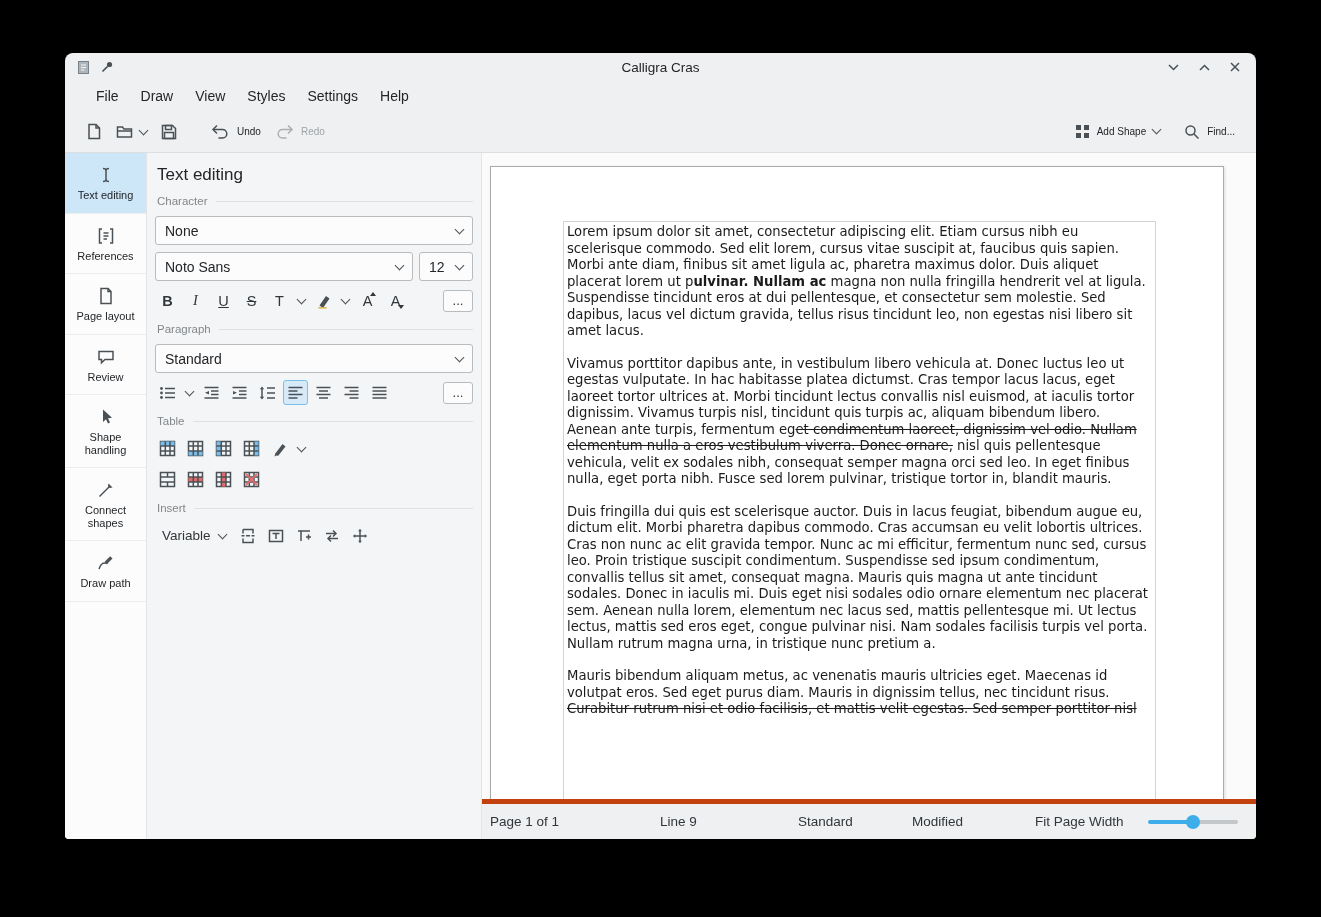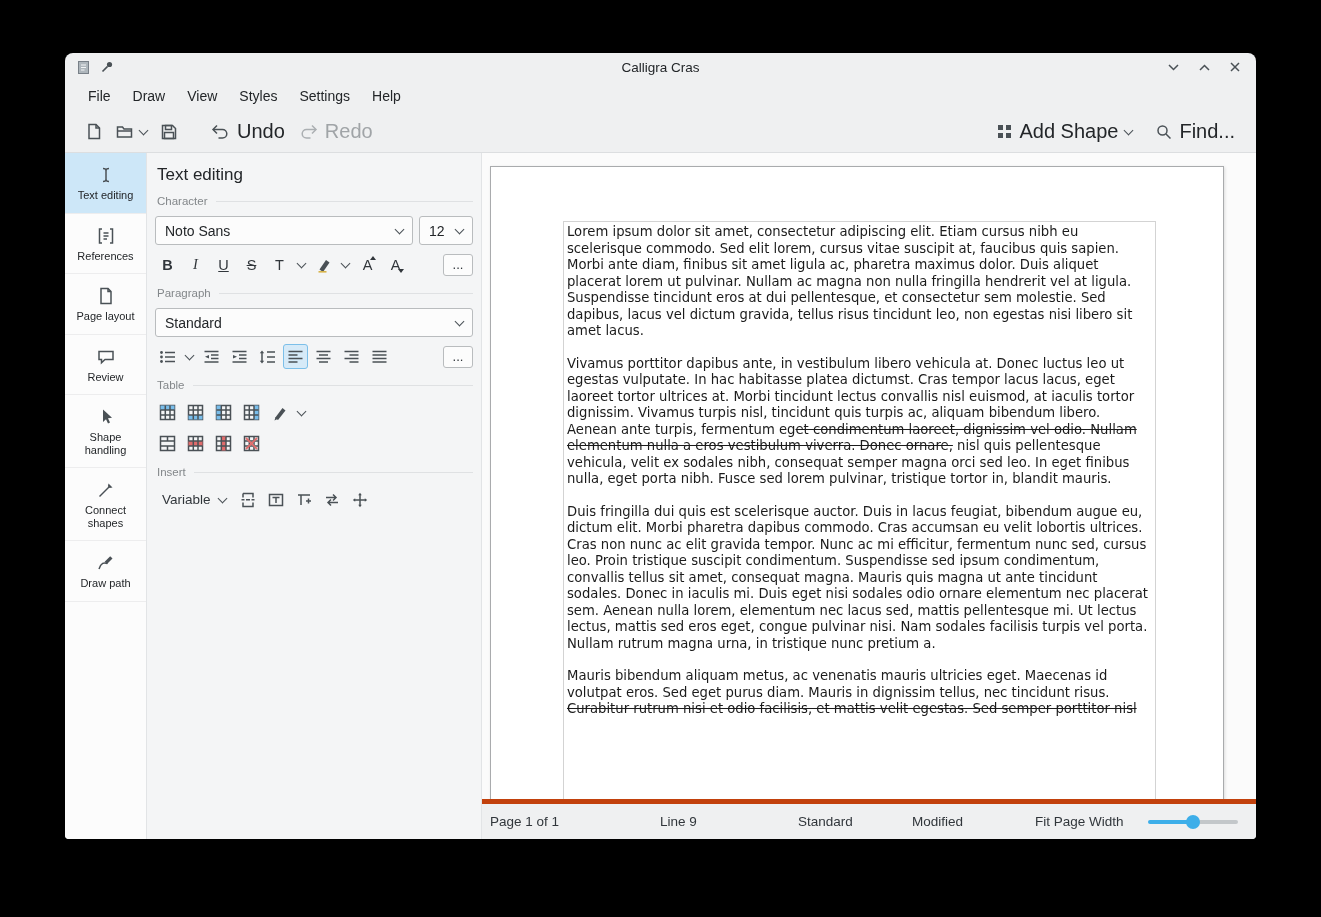--- a/index.html
+++ b/index.html
@@ -10,27 +10,27 @@
     display:flex; flex-direction:column; box-shadow:0 8px 30px rgba(0,0,0,.55); }
 
   
   .titlebar { height:28px; position:relative; display:flex; align-items:center; flex:0 0 auto; }
   .tb-left { display:flex; align-items:center; gap:9px; margin-left:11px; z-index:2; }
   .tb-title { position:absolute; left:0; right:0; text-align:center; font-size:13.5px; color:#232629; }
   .tb-right { margin-left:auto; display:flex; align-items:center; gap:17px; margin-right:14px; z-index:2; }
   .winbtn { display:flex; align-items:center; justify-content:center; width:14px; height:14px; }
 
   
-  .menubar { height:30px; display:flex; align-items:center; padding-left:12px; flex:0 0 auto; }
+  .menubar { height:30px; display:flex; align-items:center; padding-left:20px; flex:0 0 auto; }
   .menu-item { padding:5px 11px; font-size:14px; color:#232629; border-radius:3px; }
 
   
   .toolbar { height:42px; display:flex; align-items:center; padding:0 14px; flex:0 0 auto;
     border-bottom:1px solid #dcdee0; }
-  .tbtn { display:flex; align-items:center; gap:7px; padding:6px 7px; font-size:20px; color:#232629; border-radius:3px; }
+  .tbtn { display:flex; align-items:center; gap:7px; padding:6px 7px; font-size:10px; color:#232629; border-radius:3px; }
   .tbtn.disabled { color:#a0a4a7; }
   .tool-gap { width:20px; }
   .toolbar-right { margin-left:auto; display:flex; align-items:flex-start; gap:10px; }
 
   
   .chevron { width:7px; height:7px; border-right:1.5px solid #4a5156; border-bottom:1.5px solid #4a5156;
     transform:rotate(45deg); margin-top:-3px; flex:0 0 auto; }
 
   
   .main { flex:1; display:flex; min-height:0; }
@@ -76,21 +76,21 @@
   
   .rightcol { flex:1; display:flex; flex-direction:column; min-width:0; }
   .canvas { flex:1; position:relative; background:#fbfbfb; overflow:hidden; }
   .page { position:absolute; left:8px; top:13px; width:734px; height:1200px; background:#fff;
     border:1px solid #a9abad; box-shadow:1px 1px 3px rgba(0,0,0,.12); }
   .tframe { position:absolute; left:72px; top:54px; width:593px; height:1080px;
     border:1px solid #d3d3d3; padding:2px 3px; font-family:"DejaVu Sans",sans-serif; color:#1b1b1b; }
   .doc-title { text-align:center; font-size:28px; font-weight:bold; margin:2px 0 15px; color:#000;
     font-family:"DejaVu Sans",sans-serif; }
   .doc-para { font-size:13.2px; line-height:16.5px; margin-bottom:16px; text-align:left; }
-  .seg-bold { font-weight:normal; }
+  .seg-bold { font-weight:bold; }
   .seg-strike { text-decoration:line-through; }
 
   
   .statusbar { height:40px; flex:0 0 auto; background:#eff0f1; border-top:5px solid #c2410c;
     position:relative; font-size:13.5px; color:#31363b; }
   .sb-item { position:absolute; top:0; height:100%; display:flex; align-items:center; }
   .sb-page { left:8px; } .sb-line { left:178px; } .sb-style { left:316px; }
   .sb-mod { left:430px; } .sb-zoommode { left:553px; }
   .sb-slider { position:absolute; right:18px; top:0; height:100%; width:90px; display:flex; align-items:center; }
   .sb-track { width:100%; height:4px; border-radius:2px;
@@ -287,20 +287,24 @@
         </span>
         <span class="tab-label">Draw path</span>
       </div>
     </div>
 
     <div class="docker">
       <div class="dk-title">Text editing</div>
 
       <div class="dk-sec">Character</div>
 
+      <div class="combo">
+        <span>None</span>
+        <span class="chevron"></span>
+      </div>
 
       <div class="combo-row">
         <div class="combo grow">
           <span>Noto Sans</span>
           <span class="chevron"></span>
         </div>
         <div class="combo combo-size">
           <span>12</span>
           <span class="chevron"></span>
         </div>

